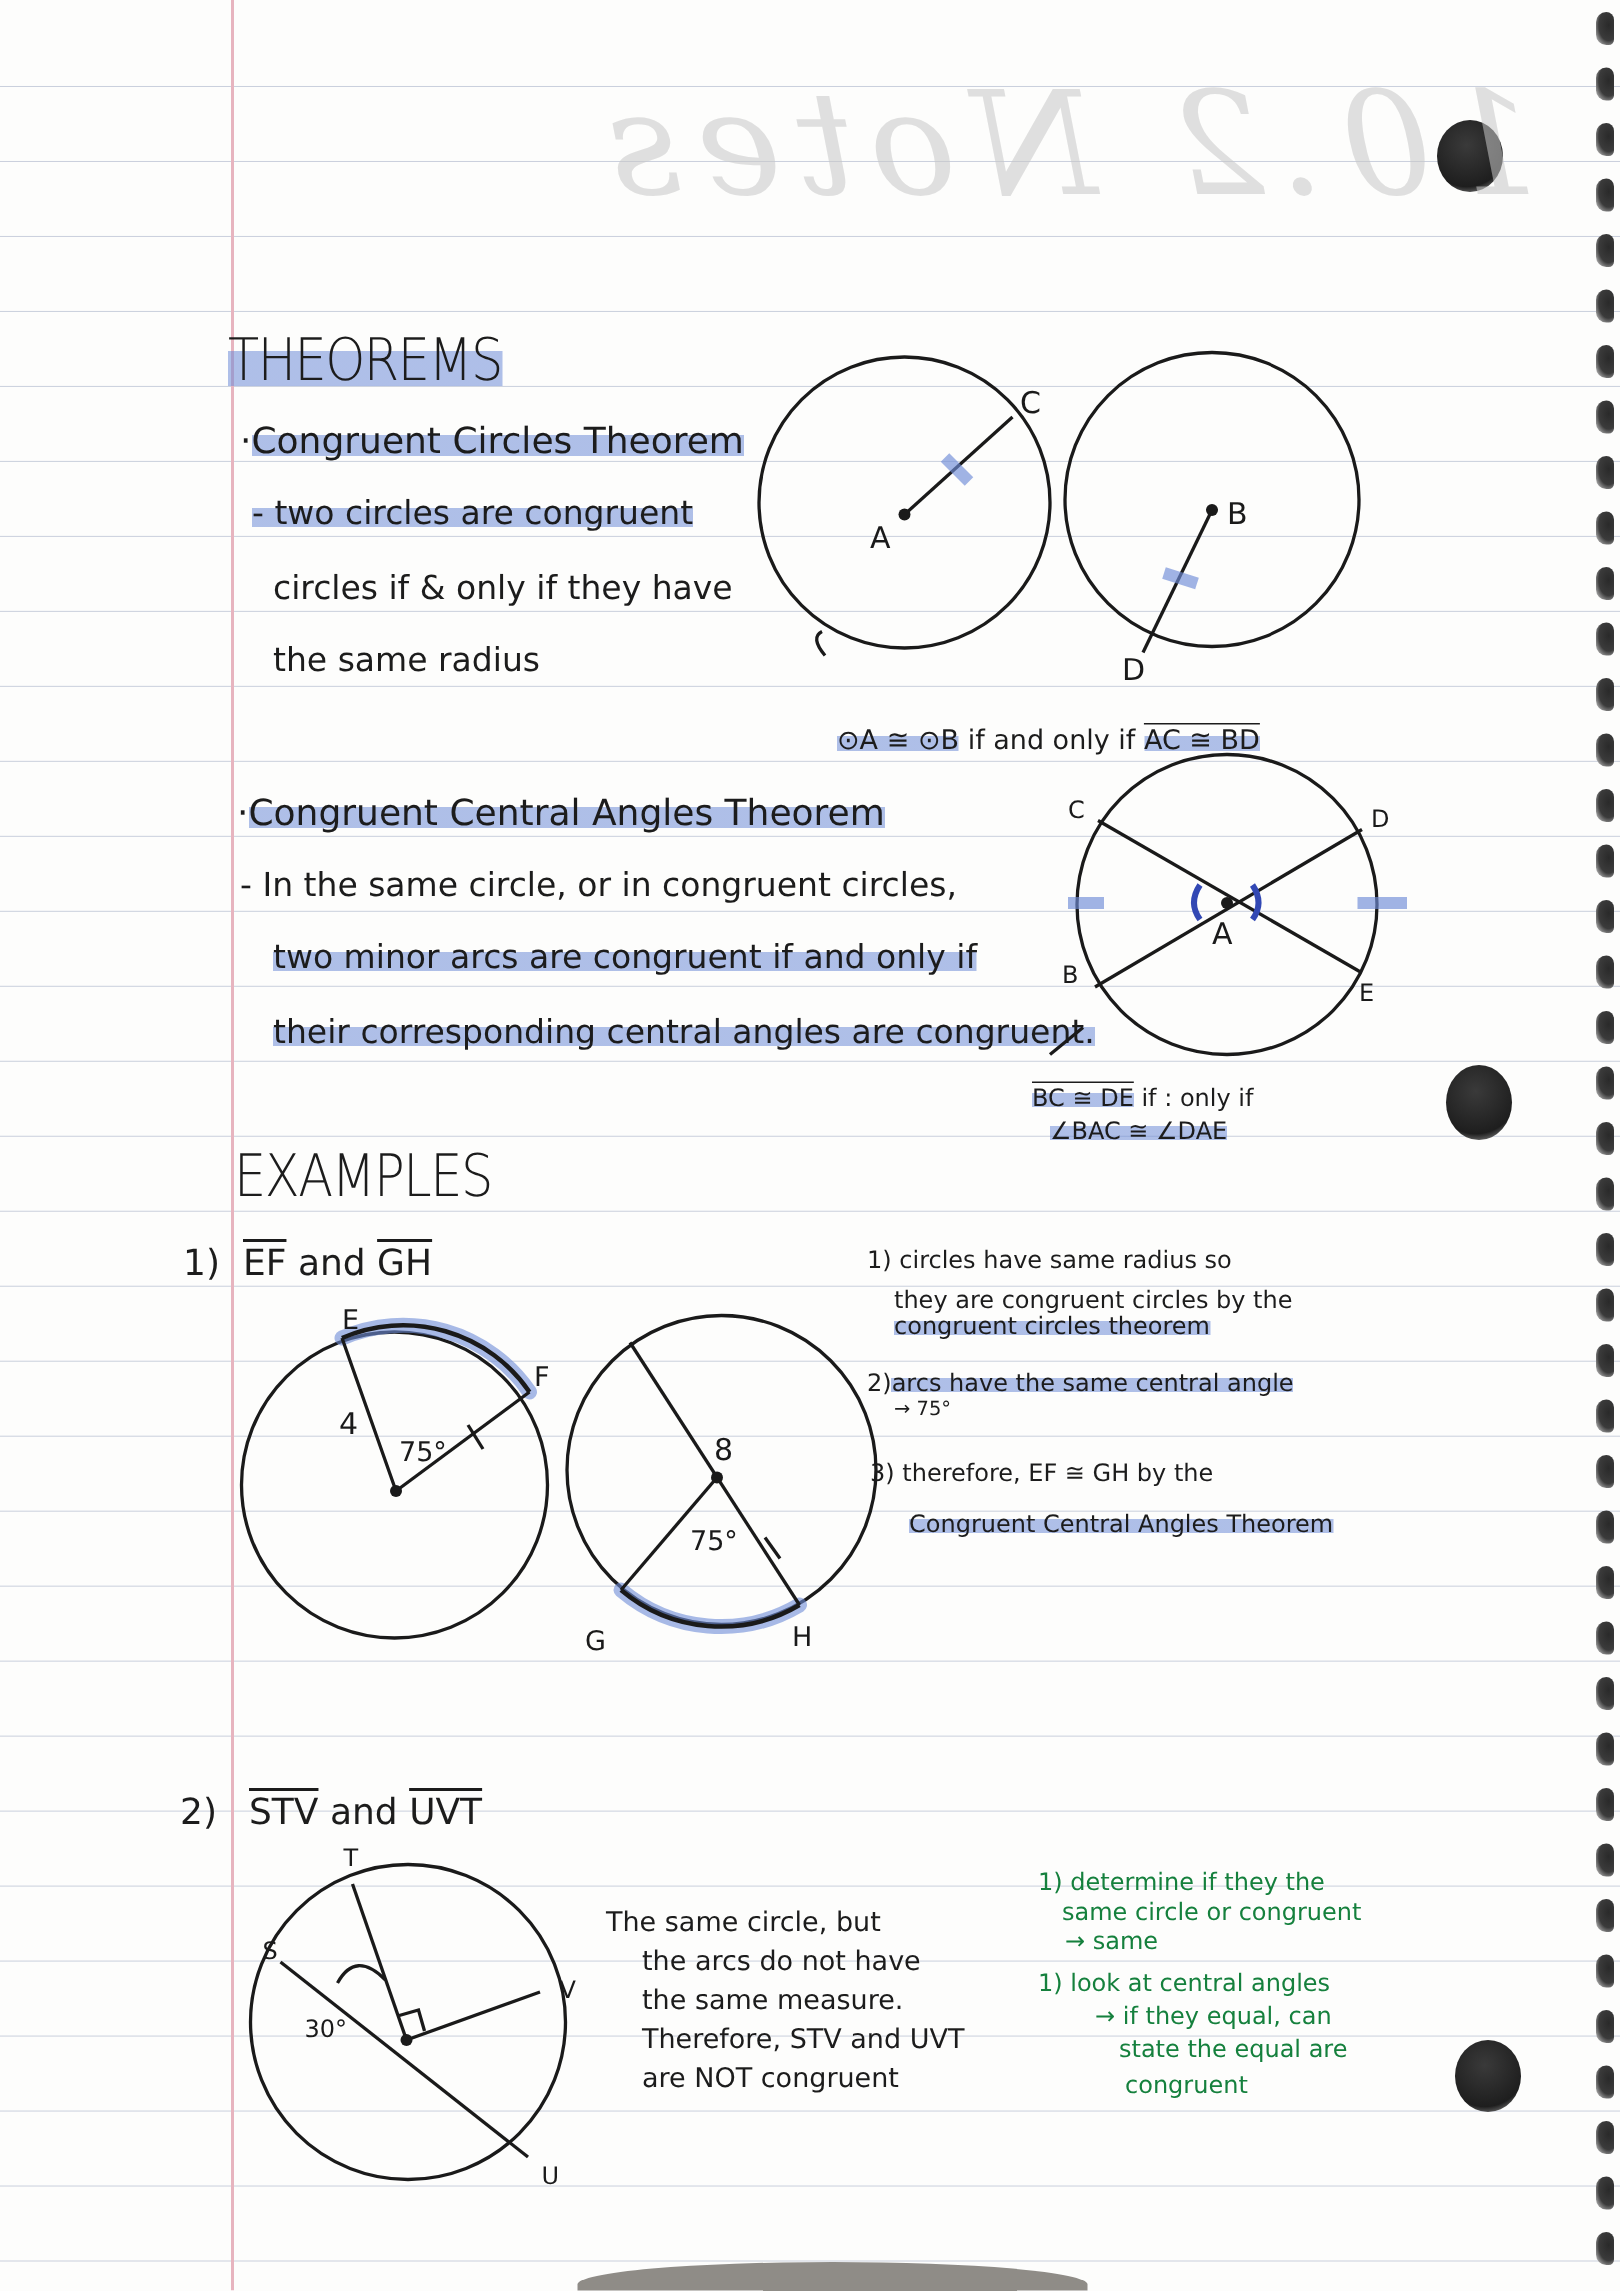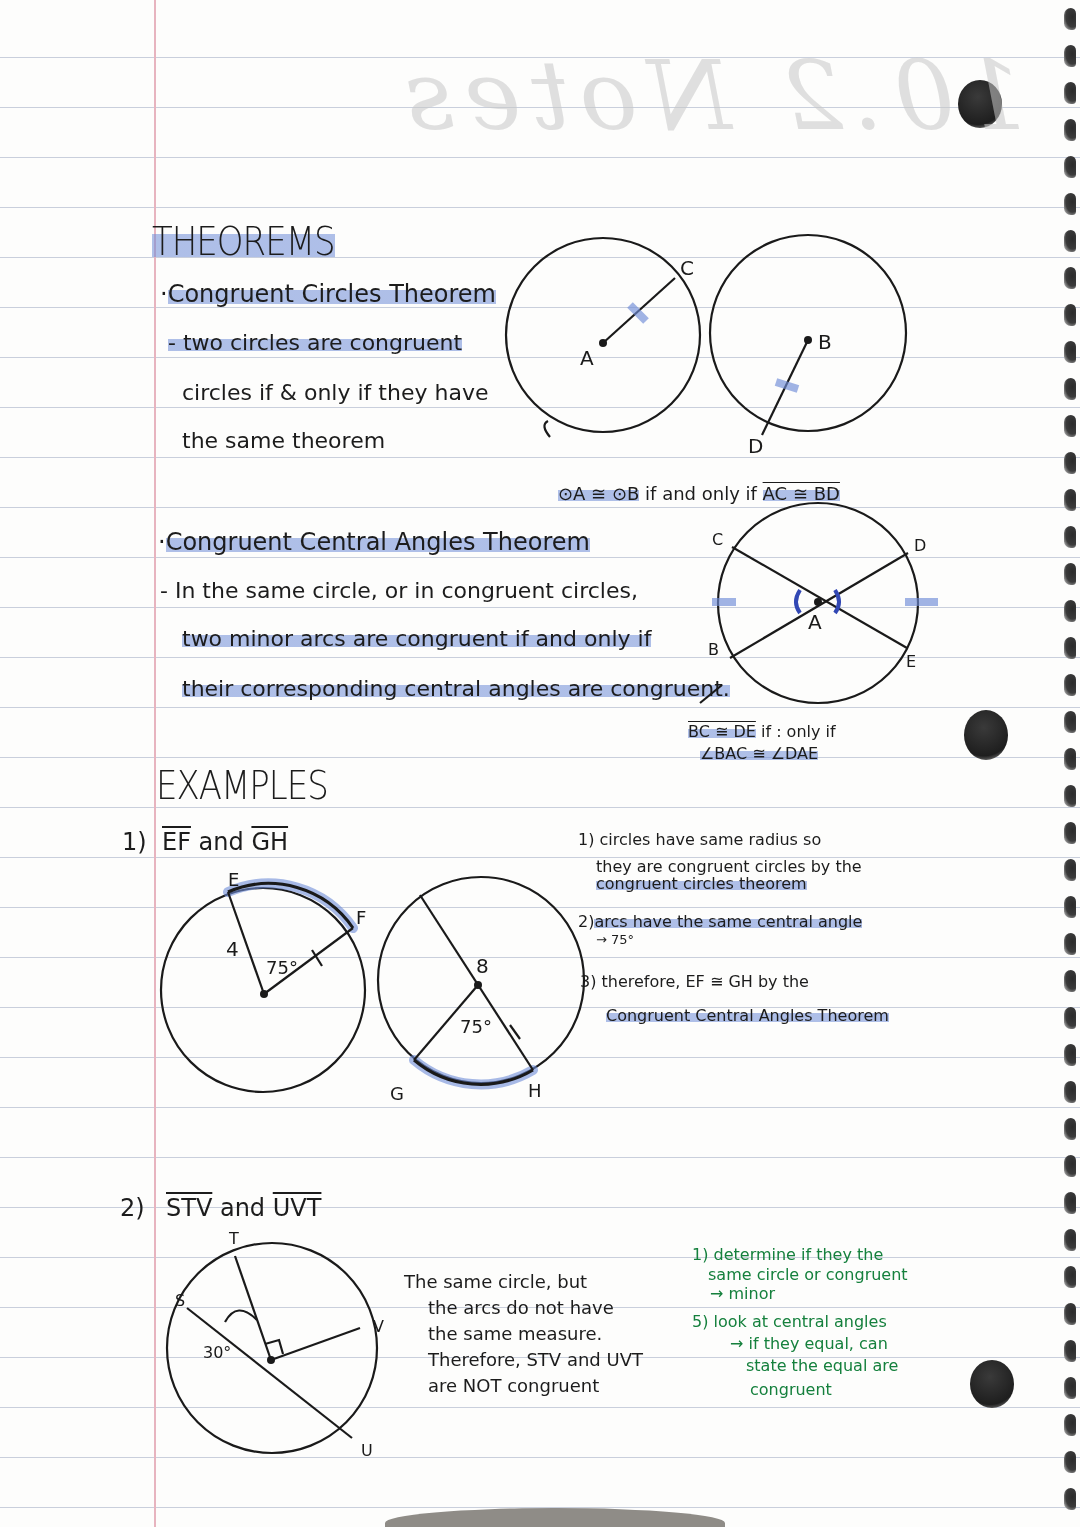--- a/index.html
+++ b/index.html
@@ -97,21 +97,21 @@
 <div class="punch" style="left:964px;top:710px;width:44px;height:50px"></div>
 <div class="punch" style="left:970px;top:1360px;width:44px;height:48px"></div>
 
 <div class="ghost ghost-title">10.2 Notes</div>
 
 <div class="hw title-caps hl" style="left:152px;top:218px">THEOREMS</div>
 
 <div class="hw head" style="left:160px;top:280px">·<span class="hl">Congruent Circles Theorem</span></div>
 <div class="hw body-txt hl" style="left:168px;top:330px">- two circles are congruent</div>
 <div class="hw body-txt" style="left:182px;top:380px">circles if &amp; only if they have</div>
-<div class="hw body-txt" style="left:182px;top:428px">the same theorem</div>
+<div class="hw body-txt" style="left:182px;top:428px">the same radius</div>
 
 <svg class="fig" style="left:500px;top:225px" width="420" height="230">
   <circle class="ring" cx="103" cy="110" r="97"></circle>
   <circle class="ring" cx="308" cy="108" r="98"></circle>
   <line x1="103" y1="118" x2="175" y2="53"></line>
   <line class="tick" x1="130" y1="80" x2="146" y2="96"></line>
   <line x1="308" y1="115" x2="262" y2="210"></line>
   <line class="tick" x1="276" y1="157" x2="298" y2="164"></line>
   <circle cx="103" cy="118" r="4" fill="#1a1a1a"></circle>
   <circle cx="308" cy="115" r="4" fill="#1a1a1a"></circle>
@@ -222,19 +222,19 @@
 </svg>
 
 <div class="hw small" style="left:404px;top:1234px">The same circle, but</div>
 <div class="hw small" style="left:428px;top:1260px">the arcs do not have</div>
 <div class="hw small" style="left:428px;top:1286px">the same measure.</div>
 <div class="hw small" style="left:428px;top:1312px">Therefore, STV and UVT</div>
 <div class="hw small" style="left:428px;top:1338px">are NOT congruent</div>
 
 <div class="hw xs blue" style="left:692px;top:1245px">1) determine if they the</div>
 <div class="hw xs blue" style="left:708px;top:1265px">same circle or congruent</div>
-<div class="hw xs blue" style="left:710px;top:1284px">→ minor</div>
-<div class="hw xs blue" style="left:692px;top:1312px">5) look at central angles</div>
+<div class="hw xs blue" style="left:710px;top:1284px">→ same</div>
+<div class="hw xs blue" style="left:692px;top:1312px">1) look at central angles</div>
 <div class="hw xs blue" style="left:730px;top:1334px">→ if they equal, can</div>
 <div class="hw xs blue" style="left:746px;top:1356px">state the equal are</div>
 <div class="hw xs blue" style="left:750px;top:1380px">congruent</div>
 
 <div class="bottom-shadow"></div>
 
 </body></html>

